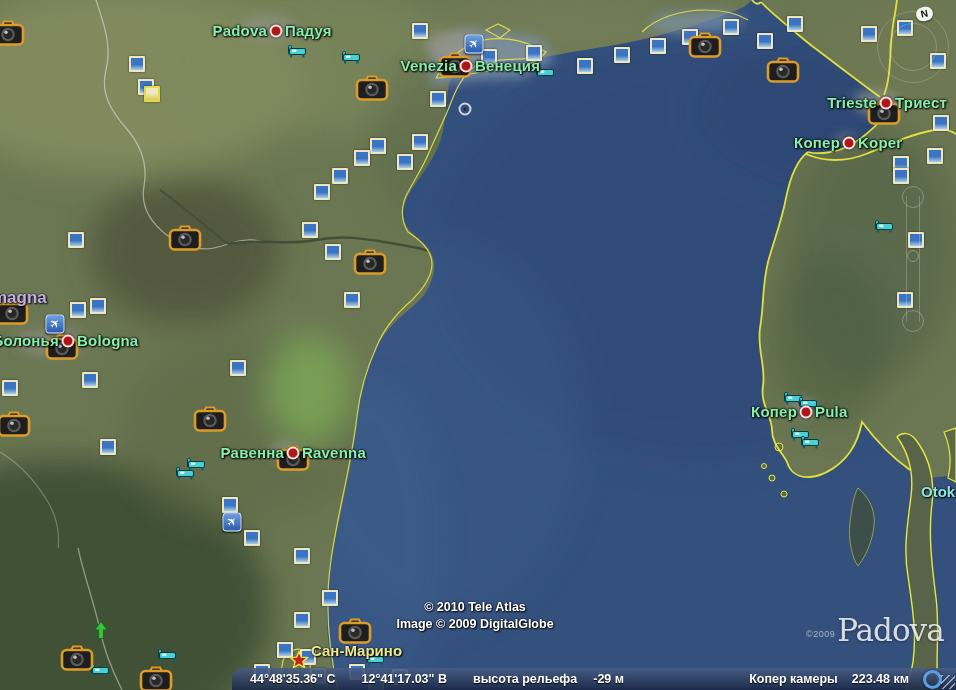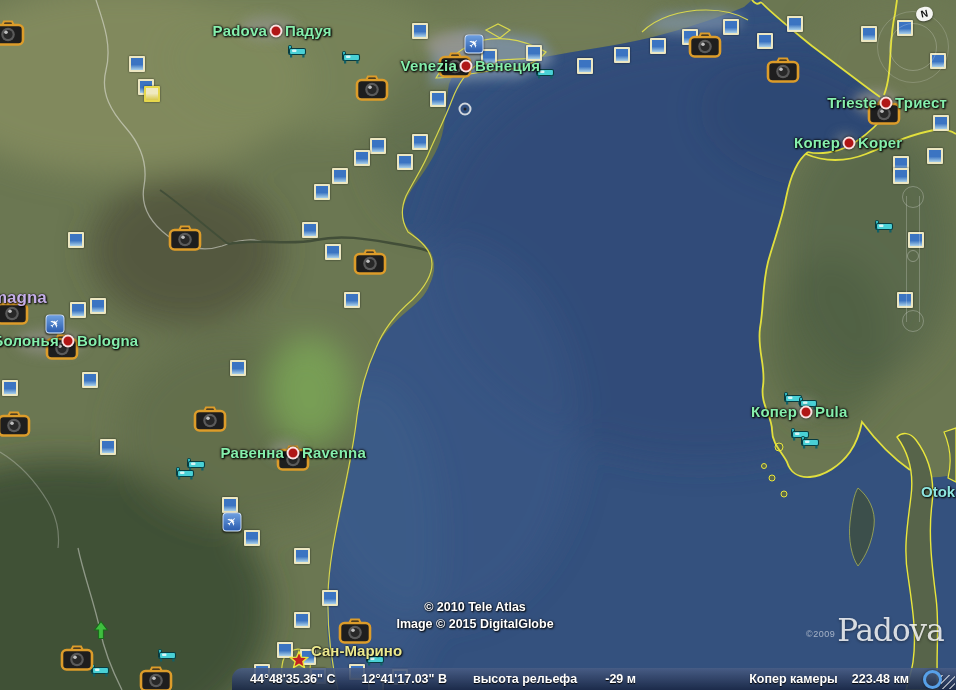--- a/index.html
+++ b/index.html
@@ -73,21 +73,21 @@
 
   
   .statusbar{position:absolute;left:232px;right:0;bottom:0;height:22px;z-index:50;
     border-top-left-radius:11px;
     background:linear-gradient(rgba(74,94,134,.88),rgba(26,40,70,.92));
     display:flex;align-items:center;color:#fff;font-size:12.5px;font-weight:bold;
     text-shadow:0 1px 1px #000;white-space:nowrap;}
   .statusbar .lat{margin-left:18px;}
   .statusbar .lon{margin-left:26px;}
   .statusbar .elev-l{margin-left:26px;}
-  .statusbar .elev-v{margin-left:28px;}
+  .statusbar .elev-v{margin-left:16px;}
   .statusbar .spacer{flex:1;}
   .statusbar .cam-l{margin-right:14px;}
   .statusbar .cam-v{margin-right:14px;}
   .statusbar .ring{width:13px;height:13px;border-radius:50%;border:3.5px solid #57a0e8;
     margin-right:14px;box-shadow:0 0 3px rgba(0,0,0,.5);}
   .statusbar .grip{position:absolute;right:1px;bottom:1px;width:14px;height:14px;
     background:repeating-linear-gradient(135deg,rgba(255,255,255,.55) 0 1.5px,transparent 1.5px 5px);}
 </style>
 </head>
 <body>
@@ -559,21 +559,21 @@
   </div>
   <div class="zoomslider">
     <div class="cap top"></div>
     <div class="track"></div>
     <div class="knob"></div>
     <div class="cap bot"></div>
   </div>
 
   <div class="attribution">
     <div>© 2010 Tele Atlas</div>
-    <div>Image © 2015 DigitalGlobe</div>
+    <div>Image © 2009 DigitalGlobe</div>
   </div>
 
   <div class="logo">
     <span class="cr">©2009</span>
     <span class="brand">Padova</span>
   </div>
 
   <div class="statusbar">
     <span class="lat">44°48'35.36" С</span>
     <span class="lon">12°41'17.03" В</span>

